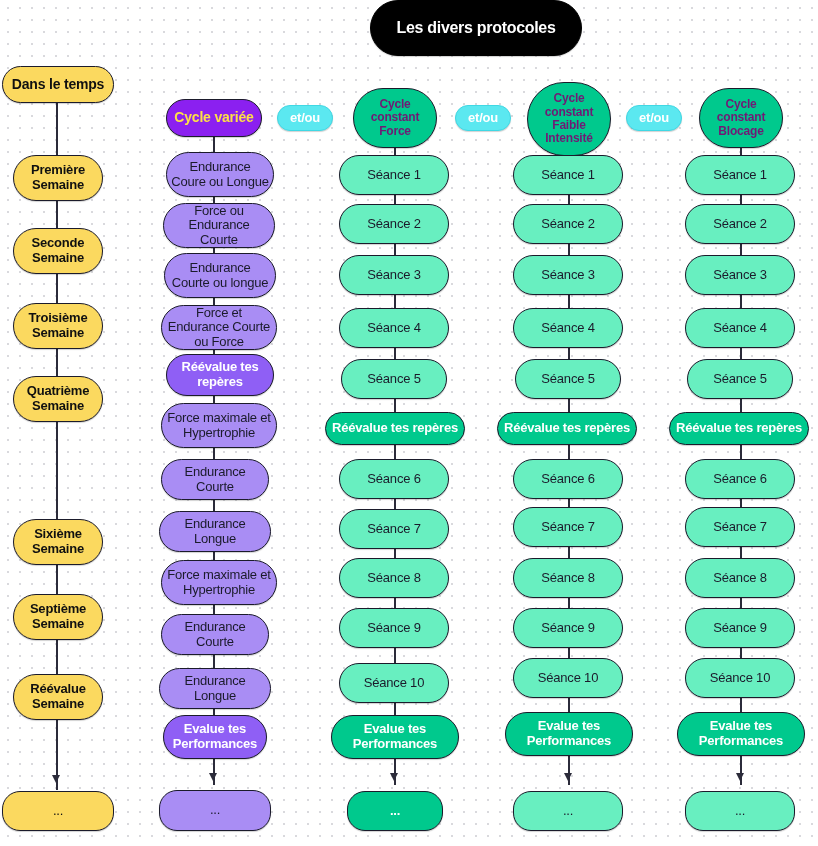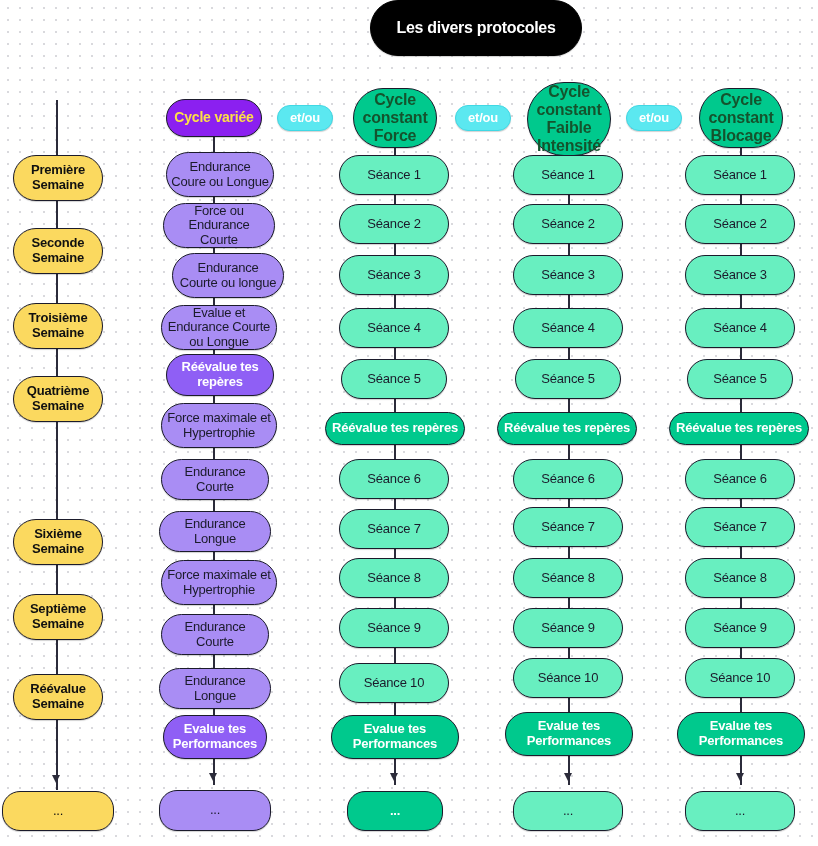--- a/index.html
+++ b/index.html
@@ -57,21 +57,21 @@
   .node.yellow.head { font-size: 14px; }
   .node.yellow.tail { border-radius: 18px; font-weight: normal; }
 
   
   .node.purple-head { background: #8B20F0; color: #fde047; font-weight: bold; font-size: 14px; }
   .node.purple      { background: #A98DF4; color: #1b1b2b; font-size: 13px; font-weight: normal; }
   .node.purple-accent { background: #8F5FF5; color: #ffffff; font-weight: bold; font-size: 13px; }
   .node.purple.tail { border-radius: 18px; }
 
   
-  .node.green-head  { background: #00C98D; color: #14532d; font-weight: bold; font-size: 16px; }
+  .node.green-head  { background: #00C98D; color: #701a75; font-weight: bold; font-size: 12px; }
   .node.green       { background: #68EFC0; color: #1b1b2b; font-size: 13px; font-weight: normal; }
   .node.green-accent{ background: #00C98D; color: #ffffff; font-weight: bold; font-size: 13px; }
   .node.green.tail       { border-radius: 18px; }
   .node.green-accent.tail{ border-radius: 18px; }
 
   
   .node.cyan { background: #5BE8F0; color: #ffffff; font-weight: bold; font-size: 13px; border-color: #3fd8e4; }
 
   
   .edge {
@@ -92,40 +92,41 @@
 </head>
 <body>
 
 <div class="canvas">
 
   <div class="node title" style="left:370px; top:0; width:212px; height:56px;">Les divers protocoles</div>
 
   <div class="edge" style="left:56px; top:100px; height:690px;"></div>
   <div class="arrow" style="left:52px; top:775px;"></div>
 
+  <div class="node yellow head" style="left:2px; top:66px; width:112px; height:37px;">Dans le temps</div>
 
   <div class="node yellow" style="left:13px; top:155px; width:90px; height:46px;">Première Semaine</div>
   <div class="node yellow" style="left:13px; top:228px; width:90px; height:46px;">Seconde Semaine</div>
   <div class="node yellow" style="left:13px; top:303px; width:90px; height:46px;">Troisième Semaine</div>
   <div class="node yellow" style="left:13px; top:376px; width:90px; height:46px;">Quatrième Semaine</div>
   <div class="node yellow" style="left:13px; top:519px; width:90px; height:46px;">Sixième Semaine</div>
   <div class="node yellow" style="left:13px; top:594px; width:90px; height:46px;">Septième Semaine</div>
   <div class="node yellow" style="left:13px; top:674px; width:90px; height:46px;">Réévalue Semaine</div>
 
   <div class="node yellow tail" style="left:2px; top:791px; width:112px; height:40px;">...</div>
 
   <div class="edge" style="left:213px; top:135px; height:650px;"></div>
   <div class="arrow" style="left:209px; top:773px;"></div>
 
   <div class="node purple-head" style="left:166px; top:99px; width:96px; height:38px;">Cycle variée</div>
 
   <div class="node purple" style="left:166px; top:152px; width:108px; height:45px;">Endurance Coure ou Longue</div>
   <div class="node purple" style="left:163px; top:203px; width:112px; height:45px;">Force ou Endurance Courte</div>
-  <div class="node purple" style="left:164px; top:253px; width:112px; height:45px;margin-left:8px;">Endurance Courte ou longue</div>
-  <div class="node purple" style="left:161px; top:305px; width:116px; height:45px;">Evalue et Endurance Courte ou Longue</div>
+  <div class="node purple" style="left:164px; top:253px; width:112px; height:45px;">Endurance Courte ou longue</div>
+  <div class="node purple" style="left:161px; top:305px; width:116px; height:45px;">Force et Endurance Courte ou Force</div>
   <div class="node purple-accent" style="left:166px; top:354px; width:108px; height:42px;">Réévalue tes repères</div>
   <div class="node purple" style="left:161px; top:403px; width:116px; height:45px;">Force maximale et Hypertrophie</div>
   <div class="node purple" style="left:161px; top:459px; width:108px; height:41px;">Endurance Courte</div>
   <div class="node purple" style="left:159px; top:511px; width:112px; height:41px;">Endurance Longue</div>
   <div class="node purple" style="left:161px; top:560px; width:116px; height:45px;">Force maximale et Hypertrophie</div>
   <div class="node purple" style="left:161px; top:614px; width:108px; height:41px;">Endurance Courte</div>
   <div class="node purple" style="left:159px; top:668px; width:112px; height:41px;">Endurance Longue</div>
   <div class="node purple-accent" style="left:163px; top:715px; width:104px; height:44px;">Evalue tes Performances</div>
 
   <div class="node purple tail" style="left:159px; top:790px; width:112px; height:41px;">...</div>

